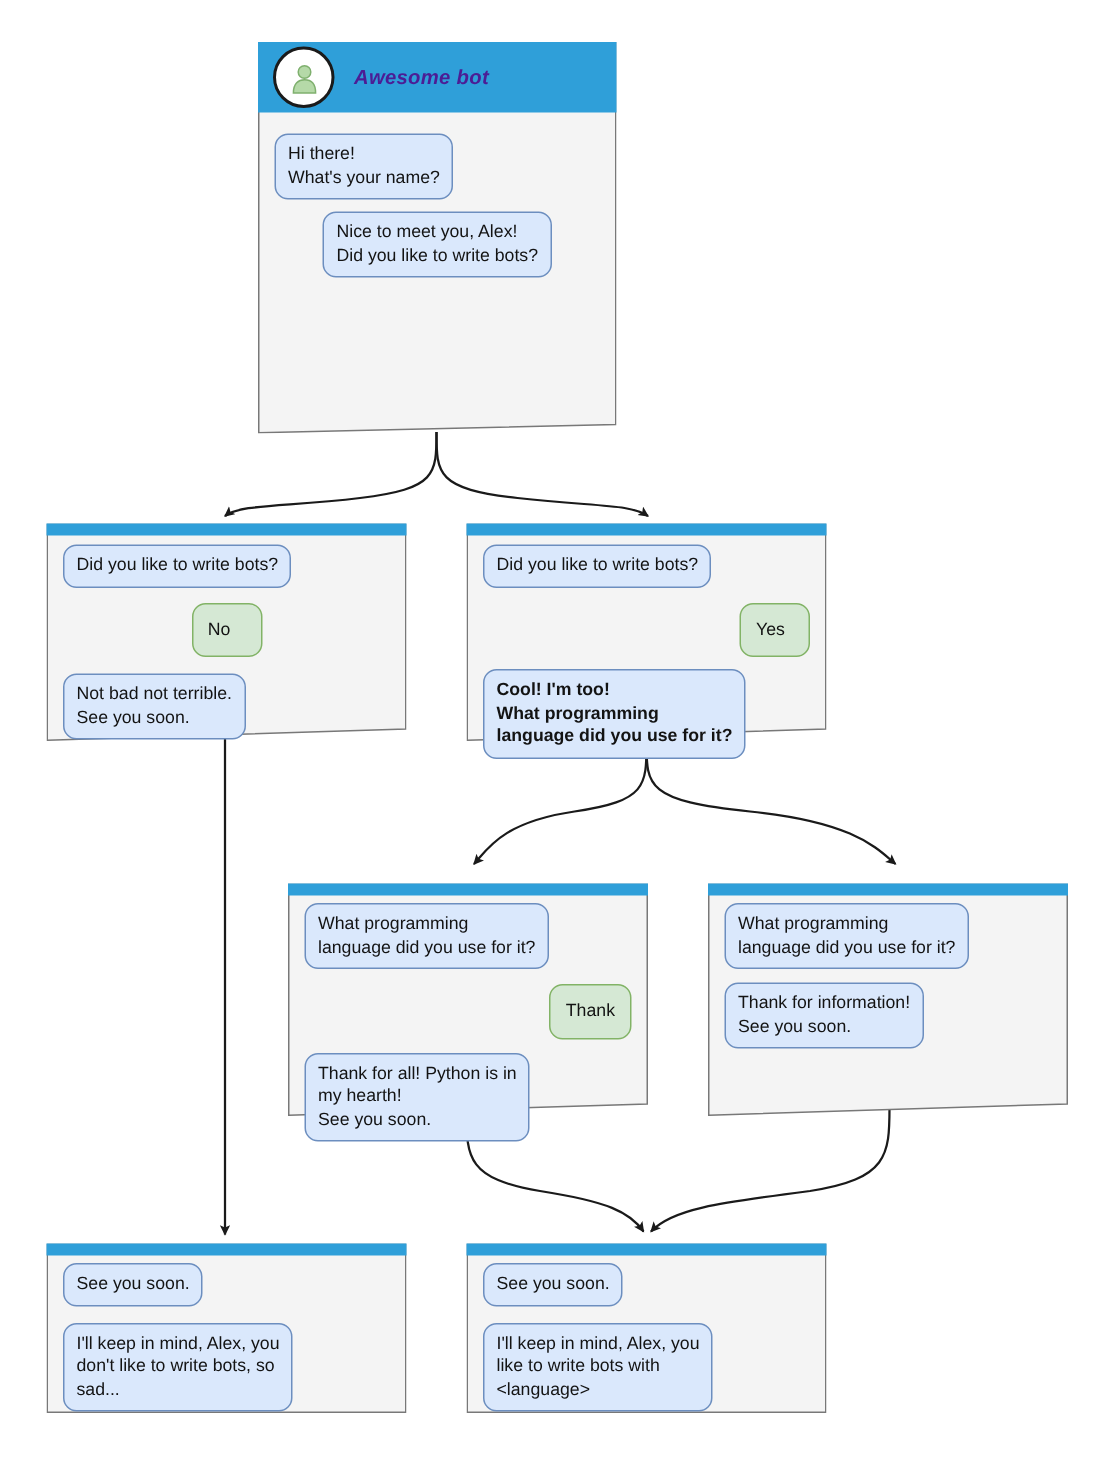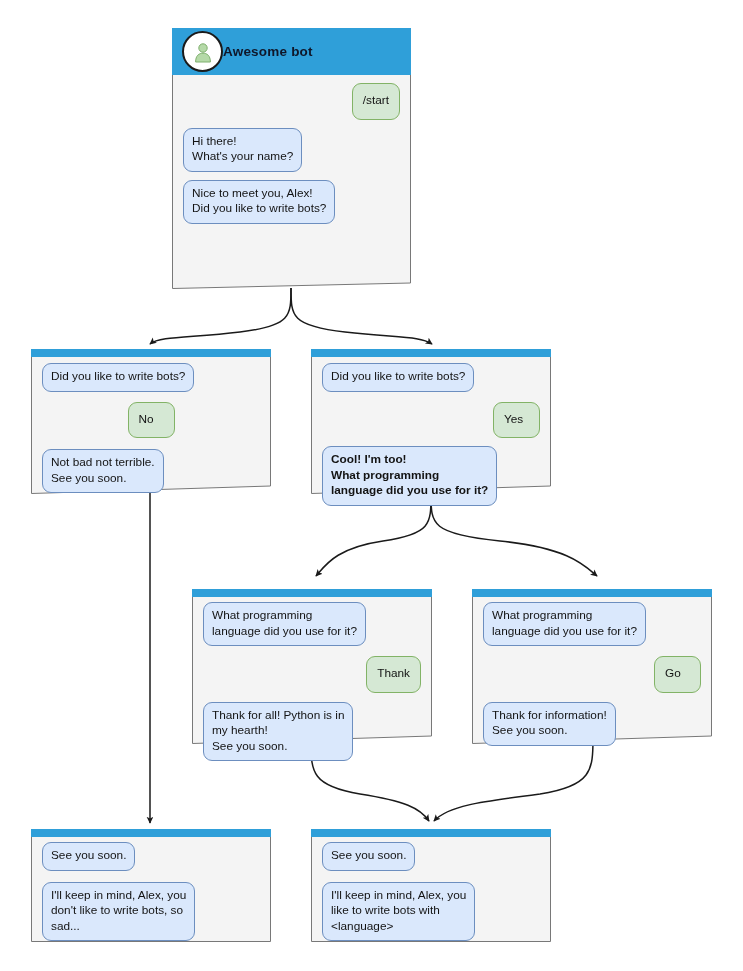--- a/index.html
+++ b/index.html
@@ -40,22 +40,22 @@
     padding-left:10px;
     box-sizing:border-box;
   }
   .avatar{
     width:37px;height:37px;border-radius:50%;
     background:#ffffff;border:2px solid #1a1a1a;
     display:flex;align-items:center;justify-content:center;
     flex:0 0 auto;
   }
   .bot-title{
-    color:#0f172a;font-size:13.5px;font-weight:bold;
-    letter-spacing:.2px;
+    color:#4c1d95;font-size:13.5px;font-weight:bold;
+    margin-left:13px;letter-spacing:.2px;font-style:italic;
   }
 
   .msgs{position:relative;}
   .row{display:flex;margin-bottom:8px;}
   .row.left{justify-content:flex-start;}
   .row.right{justify-content:flex-end;}
 
   .bubble{
     font-size:11.8px;line-height:15.5px;color:#131313;
     border-radius:9px;
@@ -105,28 +105,25 @@
       <div class="avatar">
         <svg width="22" height="22" viewBox="0 0 22 22">
           <circle cx="11" cy="7" r="4.2" fill="#b5d9a8" stroke="#7fb06e" stroke-width="1"></circle>
           <path d="M3.6,21 C3.6,14.6 7,12.2 11,12.2 C15,12.2 18.4,14.6 18.4,21 Z" fill="#b5d9a8" stroke="#7fb06e" stroke-width="1"></path>
         </svg>
       </div>
       <div class="bot-title">Awesome bot</div>
     </div>
     <div class="content" style="padding-top:55px;">
       <div class="msgs">
-        <div class="row right">
-          <div class="bubble user">/start</div>
-        </div>
         <div class="row left" style="margin-top:6px;">
           <div class="bubble bot">Hi there!
 What's your name?</div>
         </div>
-        <div class="row left" style="margin-top:8px;">
+        <div class="row left" style="margin-top:8px;justify-content:center;">
           <div class="bubble bot">Nice to meet you, Alex!
 Did you like to write bots?</div>
         </div>
       </div>
     </div>
   </div>
 
   <div class="node" style="left:31px;top:349px;width:240px;height:145px;">
     <svg class="body-bg" viewBox="0 0 240 145" preserveAspectRatio="none">
       <path d="M0.5,0.5 L239.5,0.5 L239.5,137 L0.5,144.5 Z" fill="#f4f4f4" stroke="#787878" stroke-width="1"></path>
@@ -197,23 +194,20 @@
     <svg class="body-bg" viewBox="0 0 240 155" preserveAspectRatio="none">
       <path d="M0.5,0.5 L239.5,0.5 L239.5,147 L0.5,154.5 Z" fill="#f4f4f4" stroke="#787878" stroke-width="1"></path>
     </svg>
     <div class="hdr-bar"></div>
     <div class="content" style="padding-top:13px;">
       <div class="msgs">
         <div class="row left">
           <div class="bubble bot">What programming
 language did you use for it?</div>
         </div>
-        <div class="row right" style="margin-top:10px;">
-          <div class="bubble user">Go</div>
-        </div>
         <div class="row left" style="margin-top:9px;">
           <div class="bubble bot">Thank for information!
 See you soon.</div>
         </div>
       </div>
     </div>
   </div>
 
   <div class="node" style="left:31px;top:829px;width:240px;height:113px;">
     <svg class="body-bg" viewBox="0 0 240 113" preserveAspectRatio="none">

